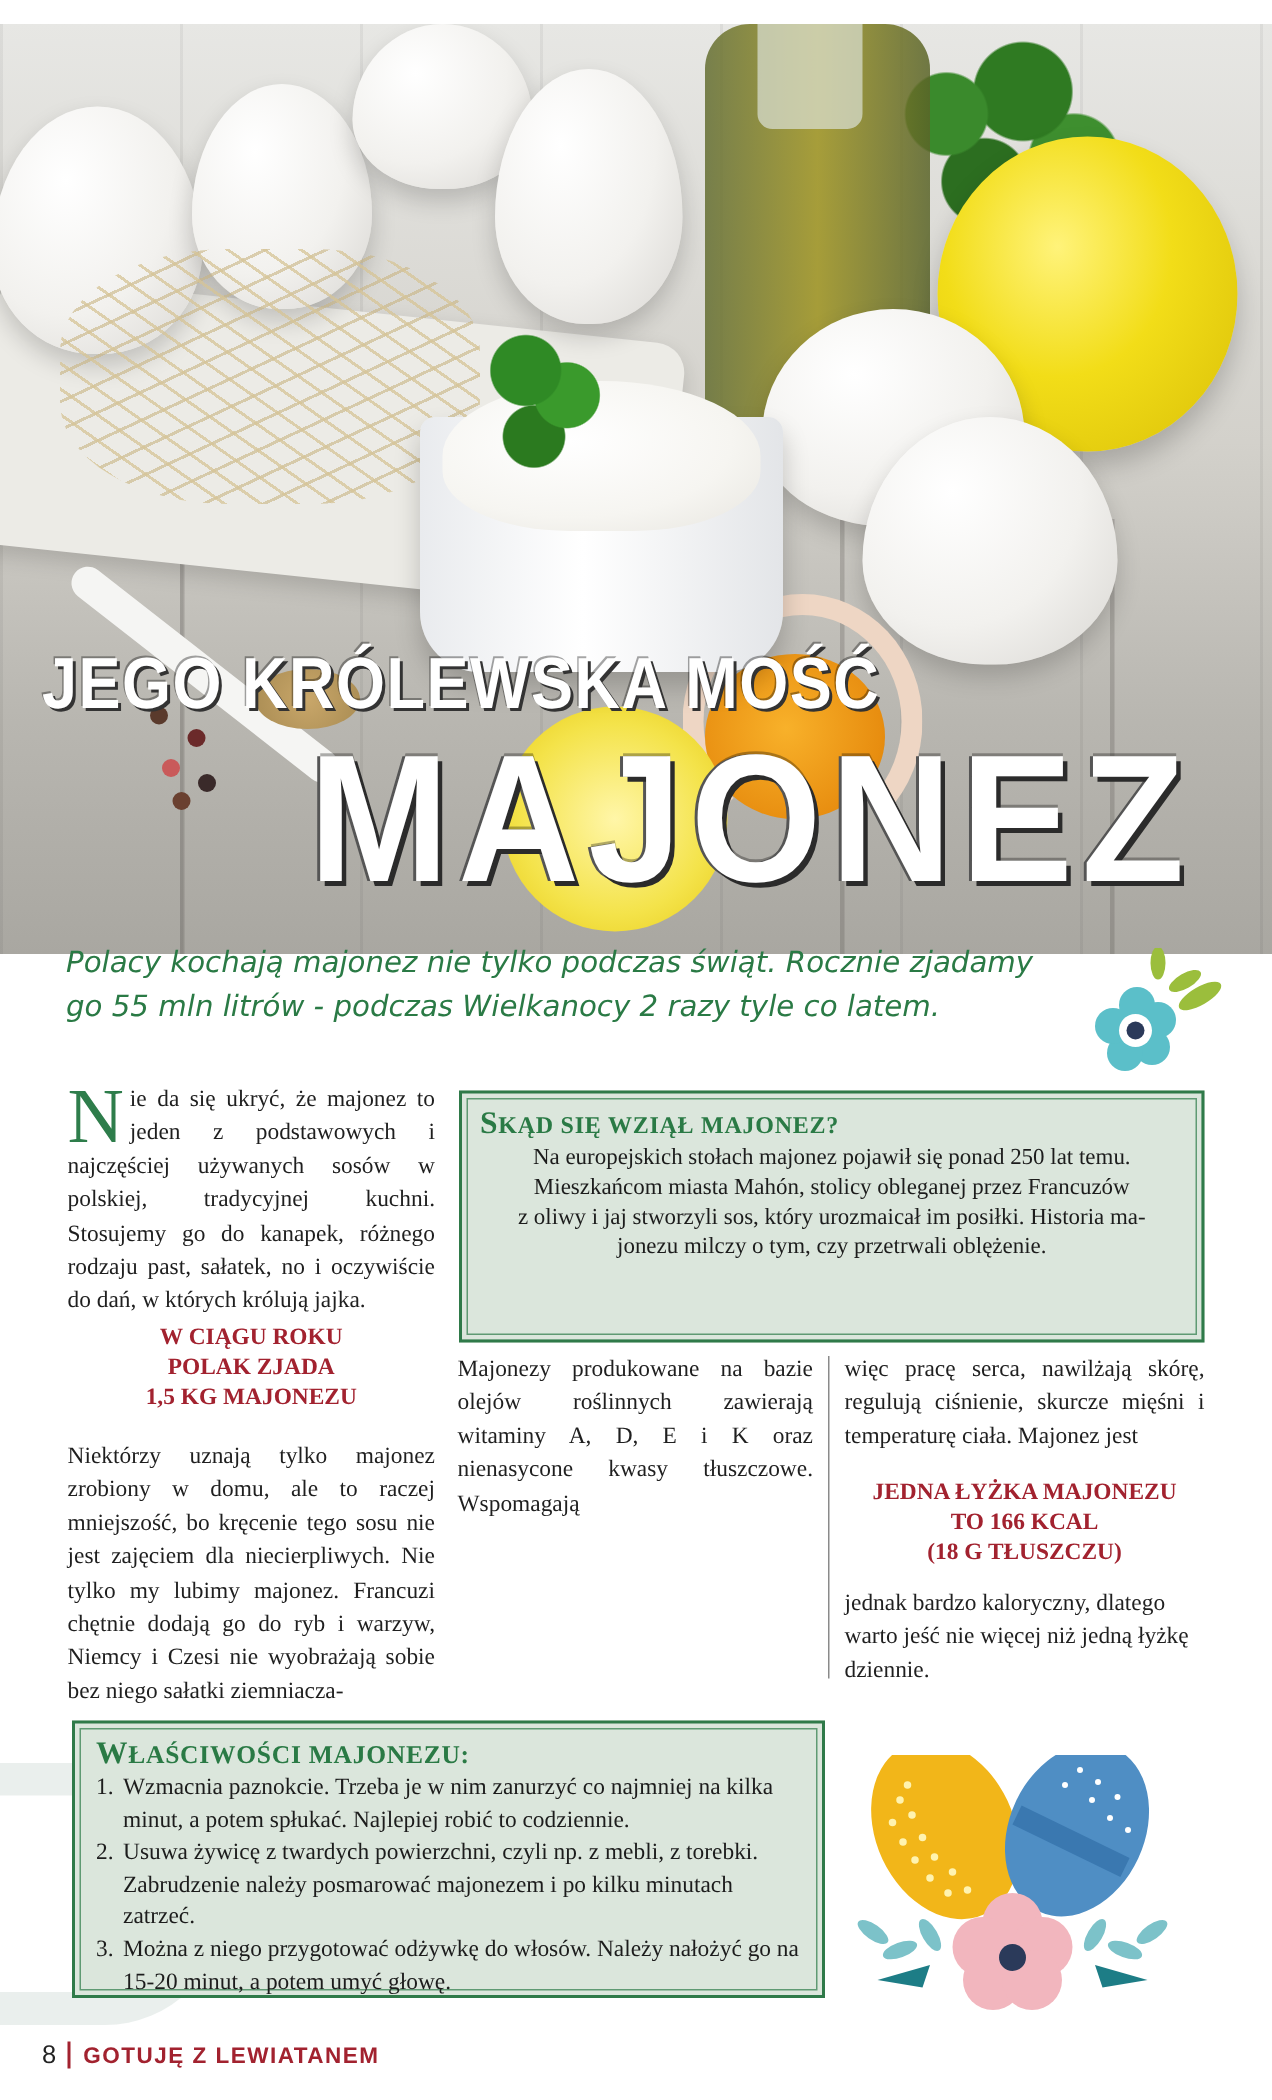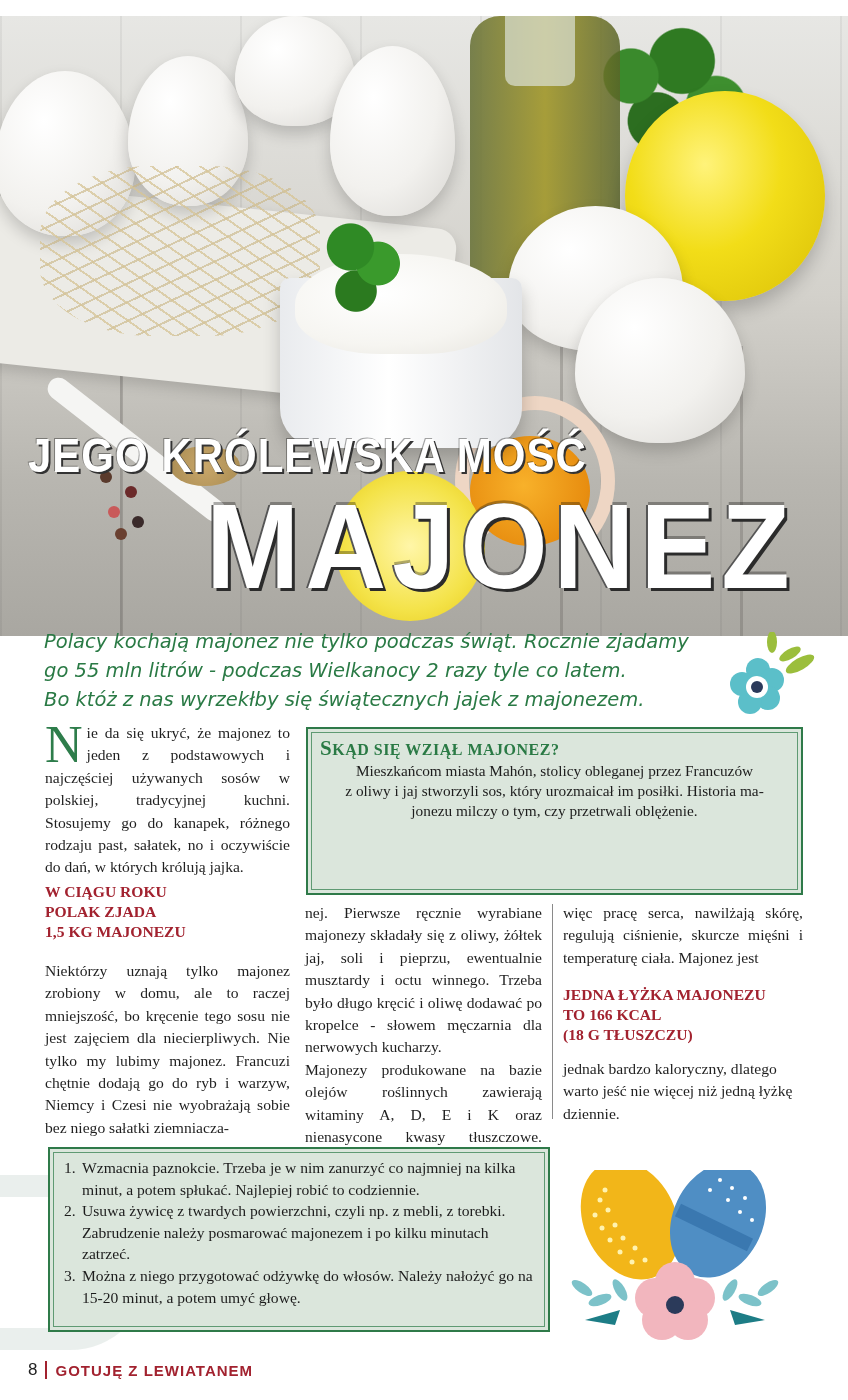--- a/index.html
+++ b/index.html
@@ -66,21 +66,21 @@
     font-family: "DejaVu Sans", sans-serif; font-style: italic; font-size:19.5px; line-height:29px; color:#2a7a45;
   }
   .lead span { display:block; white-space:nowrap; }
   .flower-small { position:absolute; left:728px; top:632px; width:100px; height:88px; }
 
   
   .col { position:absolute; font-size:15.6px; line-height:22.4px; text-align: justify; color:#1f1f1f; }
   .col p { margin:0; }
   .col-1 { left:45px; top:722px; width:245px; }
   .dropcap { float:left; font-size:52px; line-height:42px; color:#2e7d4b; margin:2px 4px 0 0; font-family:"Liberation Serif", serif; }
-  .pull-quote { color:#a2222f; font-weight:700; text-align:left; font-size:15.6px; line-height:20px; margin:0 auto; }
+  .pull-quote { color:#a2222f; font-weight:700; text-align:center; font-size:15.6px; line-height:20px; margin:0 auto; }
   .pq-1 { position:absolute; left:45px; top:882px; width:245px; }
   .col-1b { left:45px; top:960px; width:245px; }
   .col-2 { left:305px; top:902px; width:237px; }
   .col-3 { left:563px; top:902px; width:240px; }
   .pq-2 { position:absolute; left:563px; top:985px; width:240px; }
   .col-3b { left:563px; top:1058px; width:240px; }
   .col-divider { position:absolute; left:552px; top:904px; width:1px; height:215px; background:#8a8a8a; }
 
   
   .box {
@@ -148,21 +148,20 @@
   <div class="mayo"></div>
   <div class="parsley"></div>
 
   <div class="kicker">JEGO KRÓLEWSKA MOŚĆ</div>
   <div class="title-main">MAJONEZ</div>
 </div>
 
 <div class="lead">
   <span>Polacy kochają majonez nie tylko podczas świąt. Rocznie zjadamy</span>
   <span>go 55 mln litrów - podczas Wielkanocy 2 razy tyle co latem.</span>
-  <span>Bo któż z nas wyrzekłby się świątecznych jajek z majonezem.</span>
 </div>
 <svg class="flower-small" viewBox="0 0 100 88">
   <ellipse cx="44" cy="10" rx="5" ry="11" fill="#9bbe3c"></ellipse>
   <ellipse cx="62" cy="22" rx="12" ry="5" fill="#9bbe3c" transform="rotate(-30 62 22)"></ellipse>
   <ellipse cx="72" cy="32" rx="16" ry="6" fill="#9bbe3c" transform="rotate(-30 72 32)"></ellipse>
   <g fill="#5bbfc9">
     <circle cx="30" cy="38" r="12"></circle>
       <circle cx="44" cy="48" r="12"></circle>
       <circle cx="40" cy="66" r="12"></circle>
     <circle cx="22" cy="70" r="12"></circle>
@@ -181,47 +180,48 @@
   <div>POLAK ZJADA</div>
   <div>1,5 KG MAJONEZU</div>
 </div>
 <div class="col col-1b">
   <p>Niektórzy uznają tylko majonez zrobiony w domu, ale to raczej mniejszość, bo kręcenie tego sosu nie jest zajęciem dla niecierpliwych. Nie tylko my lubimy majonez. Francuzi chętnie dodają go do ryb i warzyw, Niemcy i Czesi nie wyobrażają sobie bez niego sałatki ziemniacza-</p>
 </div>
 
 <div class="box box-1">
   <div class="box-title"><span class="cap">S</span><span>kąd się wziął majonez?</span></div>
   <div class="box-text">
+    <span>Na europejskich stołach majonez pojawił się ponad 250 lat temu.</span>
     <span>Mieszkańcom miasta Mahón, stolicy obleganej przez Francuzów</span>
     <span>z oliwy i jaj stworzyli sos, który urozmaicał im posiłki. Historia ma-</span>
     <span>jonezu milczy o tym, czy przetrwali oblężenie.</span>
   </div>
 </div>
 
 <div class="col col-2">
-  <p>nej. Pierwsze ręcznie wyrabiane majonezy składały się z oliwy, żółtek jaj, soli i pieprzu, ewentualnie musztardy i octu winnego. Trzeba było długo kręcić i oliwę dodawać po kropelce - słowem męczarnia dla nerwowych kucharzy.</p>
   <p>Majonezy produkowane na bazie olejów roślinnych zawierają witaminy A, D, E i K oraz nienasycone kwasy tłuszczowe. Wspomagają</p>
 </div>
 <div class="col-divider"></div>
 
 <div class="col col-3">
   <p>więc pracę serca, nawilżają skórę, regulują ciśnienie, skurcze mięśni i temperaturę ciała. Majonez jest</p>
 </div>
 <div class="pq-2 pull-quote">
   <div>JEDNA ŁYŻKA MAJONEZU</div>
   <div>TO 166 KCAL</div>
   <div>(18 G TŁUSZCZU)</div>
 </div>
 <div class="col col-3b">
   <p style="text-align:left">jednak bardzo kaloryczny, dlatego warto jeść nie więcej niż jedną łyżkę dziennie.</p>
 </div>
 
 <div class="watermark"></div>
 
 <div class="box box-2">
+  <div class="box-title"><span class="cap">W</span><span>łaściwości majonezu:</span></div>
   <ol>
     <li>
         <span class="num">1.</span>
         <span class="txt">Wzmacnia paznokcie. Trzeba je w nim zanurzyć co najmniej na kilka minut, a potem spłukać. Najlepiej robić to codziennie.</span>
       </li>
     <li>
         <span class="num">2.</span>
         <span class="txt">Usuwa żywicę z twardych powierzchni, czyli np. z mebli, z torebki. Zabrudzenie należy posmarować majonezem i po kilku minutach zatrzeć.</span>
       </li>
     <li>

